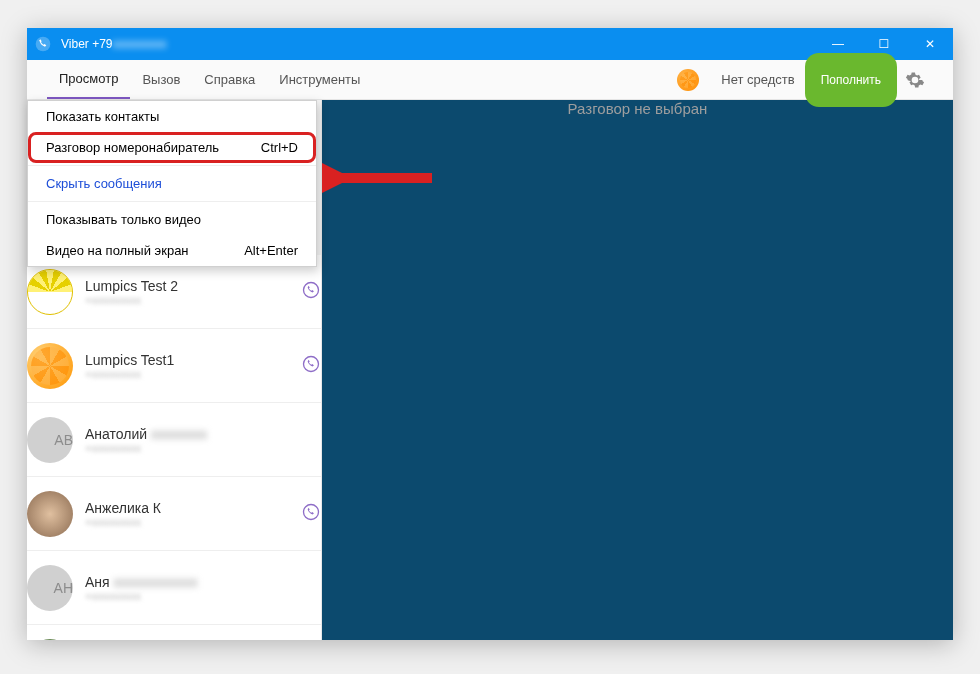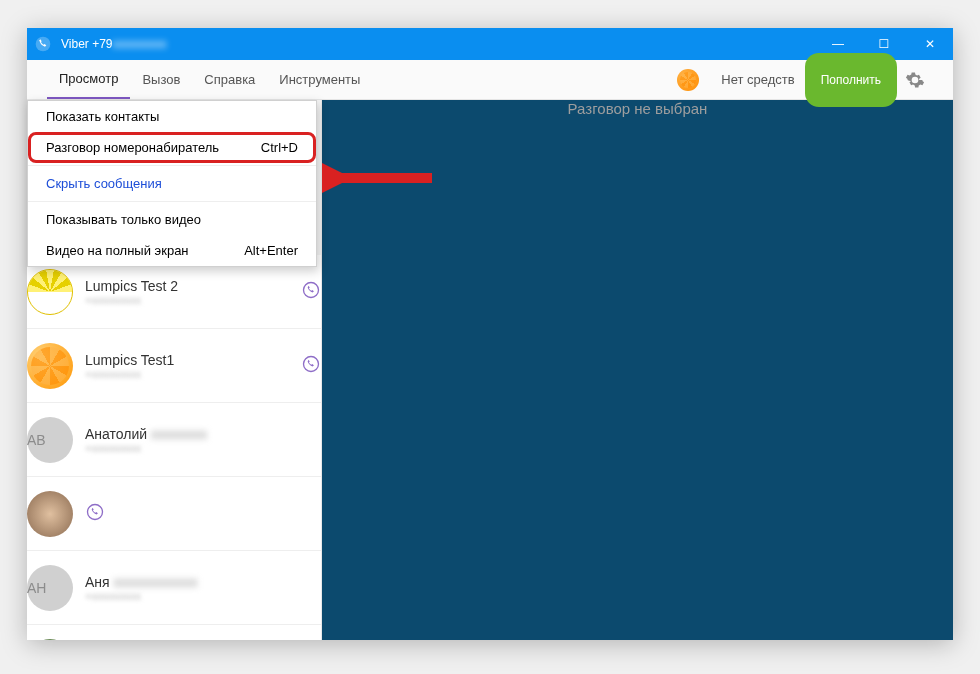--- a/index.html
+++ b/index.html
@@ -16,21 +16,21 @@
     .menuspacer { flex: 1; }
     .credit-badge { display: flex; align-items: center; gap: 22px; margin-right: 10px; }
     .orange-icon { width: 22px; height: 22px; border-radius: 50%; background: radial-gradient(circle at 30% 30%, #ffb347, #ff8c00); position: relative; }
     .orange-icon::after { content: ""; position: absolute; inset: 3px; border-radius: 50%; background: repeating-conic-gradient(#ffb347 0 30deg, #ff8c00 30deg 60deg); opacity: 0.5; }
     .pillbtn { background: #6ab82e; color: #fff; border-radius: 14px; padding: 20px 16px; font-size: 12px; cursor: pointer; }
     .gear { width: 36px; display: flex; justify-content: center; color: #888; }
     .body-area { display: flex; height: calc(100% - 72px); }
     .sidebar { width: 295px; background: #f5f5f5; border-right: 1px solid #e8e8e8; overflow-y: hidden; }
     .chat-area { flex: 1; display: flex; align-items: flex-start; justify-content: center; color: #9e9e9e; font-size: 15px; }
     .contact { display: flex; align-items: center; height: 74px; background: #fff; border-bottom: 1px solid #eee; padding: 0 0; gap: 12px; cursor: pointer; }
-    .avatar { width: 46px; height: 46px; border-radius: 50%; background: #d0d0d0; display: flex; align-items: center; justify-content: flex-start; color: #8c8c8c; font-size: 14px; flex-shrink: 0; }
+    .avatar { width: 46px; height: 46px; border-radius: 50%; background: #d0d0d0; display: flex; align-items: center; justify-content: flex-end; color: #8c8c8c; font-size: 14px; flex-shrink: 0; }
     .avatar.photo1 { background: radial-gradient(circle, #e0c0a0, #8a6a50); filter: blur(0.5px); }
     .avatar.photo2 { background: radial-gradient(circle, #b0d090, #4a6a3a); filter: blur(0.5px); }
     .avatar.orange-slice { background: radial-gradient(circle at 30% 30%, #ffd27a, #ff9500); position: relative; }
     .avatar.orange-slice::after { content: ""; position: absolute; inset: 4px; border-radius: 50%; background: repeating-conic-gradient(#ffb347 0 30deg, #ff8c00 30deg 60deg); opacity: 0.6; }
     .avatar.orange-half { background: linear-gradient(#fff176 50%, #fff 50%); border: 1px solid #e0c000; position:relative; }
     .avatar.orange-half::before { content:""; position:absolute; top:0; left:0; right:0; height:50%; border-radius: 46px 46px 0 0; background: repeating-conic-gradient(from 90deg at 50% 100%, #e6d000 0 20deg, #fff176 20deg 40deg);}
     .contact-info { flex: 1; }
     .contact-name { font-size: 14px; color: #333; }
     .contact-sub { font-size: 11px; color: #bbb; filter: blur(2px); }
     .contact-icon { color: #8e6dc7; }
@@ -132,20 +132,24 @@
         <div class="avatar">
             <span>АВ</span>
           </div>
         <div class="contact-info">
           <div class="contact-name"><span>Анатолий</span> <span class="blur-part">xxxxxxxx</span></div>
           <div class="contact-sub">+xxxxxxxxx</div>
         </div>
       </div>
       <div class="contact">
         <div class="avatar photo1"></div>
+        <div class="contact-info">
+          <div class="contact-name">Анжелика К</div>
+          <div class="contact-sub">+xxxxxxxxx</div>
+        </div>
         <div class="contact-icon">
           <svg viewBox="0 0 24 24" width="20" height="20" fill="none" stroke="#8e6dc7" stroke-width="1.6">
               <circle cx="12" cy="12" r="9"></circle>
               <path d="M8 9c1 3 3 5 6 6l1.5-1.5-2-1.5-1 1c-1.5-.7-2.3-1.5-3-3l1-1-1.5-2L8 9z" fill="#8e6dc7" stroke="none"></path>
             </svg>
         </div>
       </div>
       <div class="contact">
         <div class="avatar">
             <span>АН</span>

